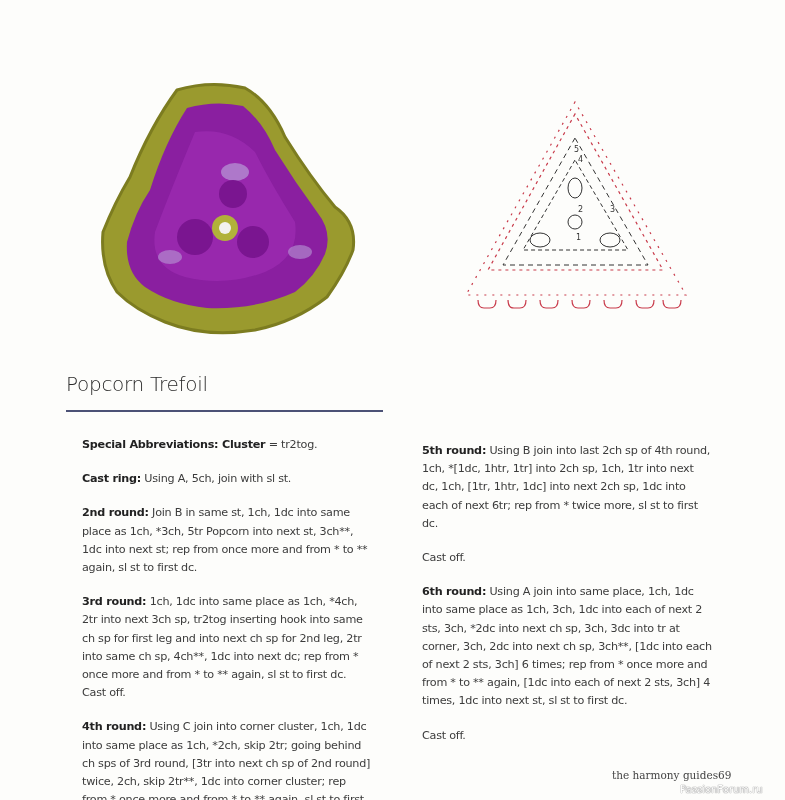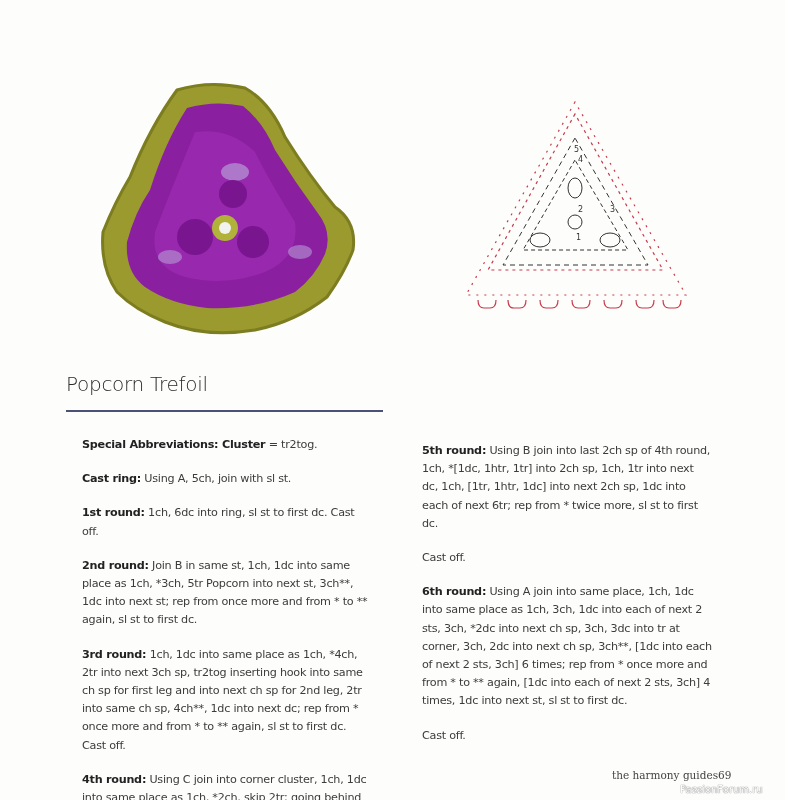--- a/index.html
+++ b/index.html
@@ -78,21 +78,20 @@
     </g>
   </svg>
 </div>
 
 <h1 class="title">Popcorn Trefoil</h1>
 <div class="rule"></div>
 
 <div class="col col-left">
   <p class="para"><span class="lbl">Special Abbreviations: Cluster</span><span> = tr2tog.</span></p>
   <p class="para"><span class="lbl">Cast ring:</span><span> Using A, 5ch, join with sl st.</span></p>
-  <p class="para"><span class="lbl">1st round:</span><span> 1ch, 6dc into ring, sl st to first dc. Cast off.</span></p>
   <p class="para"><span class="lbl">2nd round:</span><span> Join B in same st, 1ch, 1dc into same place as 1ch, *3ch, 5tr Popcorn into next st, 3ch**, 1dc into next st; rep from once more and from * to ** again, sl st to first dc.</span></p>
   <p class="para"><span class="lbl">3rd round:</span><span> 1ch, 1dc into same place as 1ch, *4ch, 2tr into next 3ch sp, tr2tog inserting hook into same ch sp for first leg and into next ch sp for 2nd leg, 2tr into same ch sp, 4ch**, 1dc into next dc; rep from * once more and from * to ** again, sl st to first dc. Cast off.</span></p>
   <p class="para"><span class="lbl">4th round:</span><span> Using C join into corner cluster, 1ch, 1dc into same place as 1ch, *2ch, skip 2tr; going behind ch sps of 3rd round, [3tr into next ch sp of 2nd round] twice, 2ch, skip 2tr**, 1dc into corner cluster; rep from * once more and from * to ** again, sl st to first dc. Cast off.</span></p>
 </div>
 
 <div class="col col-right">
   <p class="para"><span class="lbl">5th round:</span><span> Using B join into last 2ch sp of 4th round, 1ch, *[1dc, 1htr, 1tr] into 2ch sp, 1ch, 1tr into next dc, 1ch, [1tr, 1htr, 1dc] into next 2ch sp, 1dc into each of next 6tr; rep from * twice more, sl st to first dc.</span></p>
   <p class="para"><span>Cast off.</span></p>
   <p class="para"><span class="lbl">6th round:</span><span> Using A join into same place, 1ch, 1dc into same place as 1ch, 3ch, 1dc into each of next 2 sts, 3ch, *2dc into next ch sp, 3ch, 3dc into tr at corner, 3ch, 2dc into next ch sp, 3ch**, [1dc into each of next 2 sts, 3ch] 6 times; rep from * once more and from * to ** again, [1dc into each of next 2 sts, 3ch] 4 times, 1dc into next st, sl st to first dc.</span></p>
   <p class="para"><span>Cast off.</span></p>

